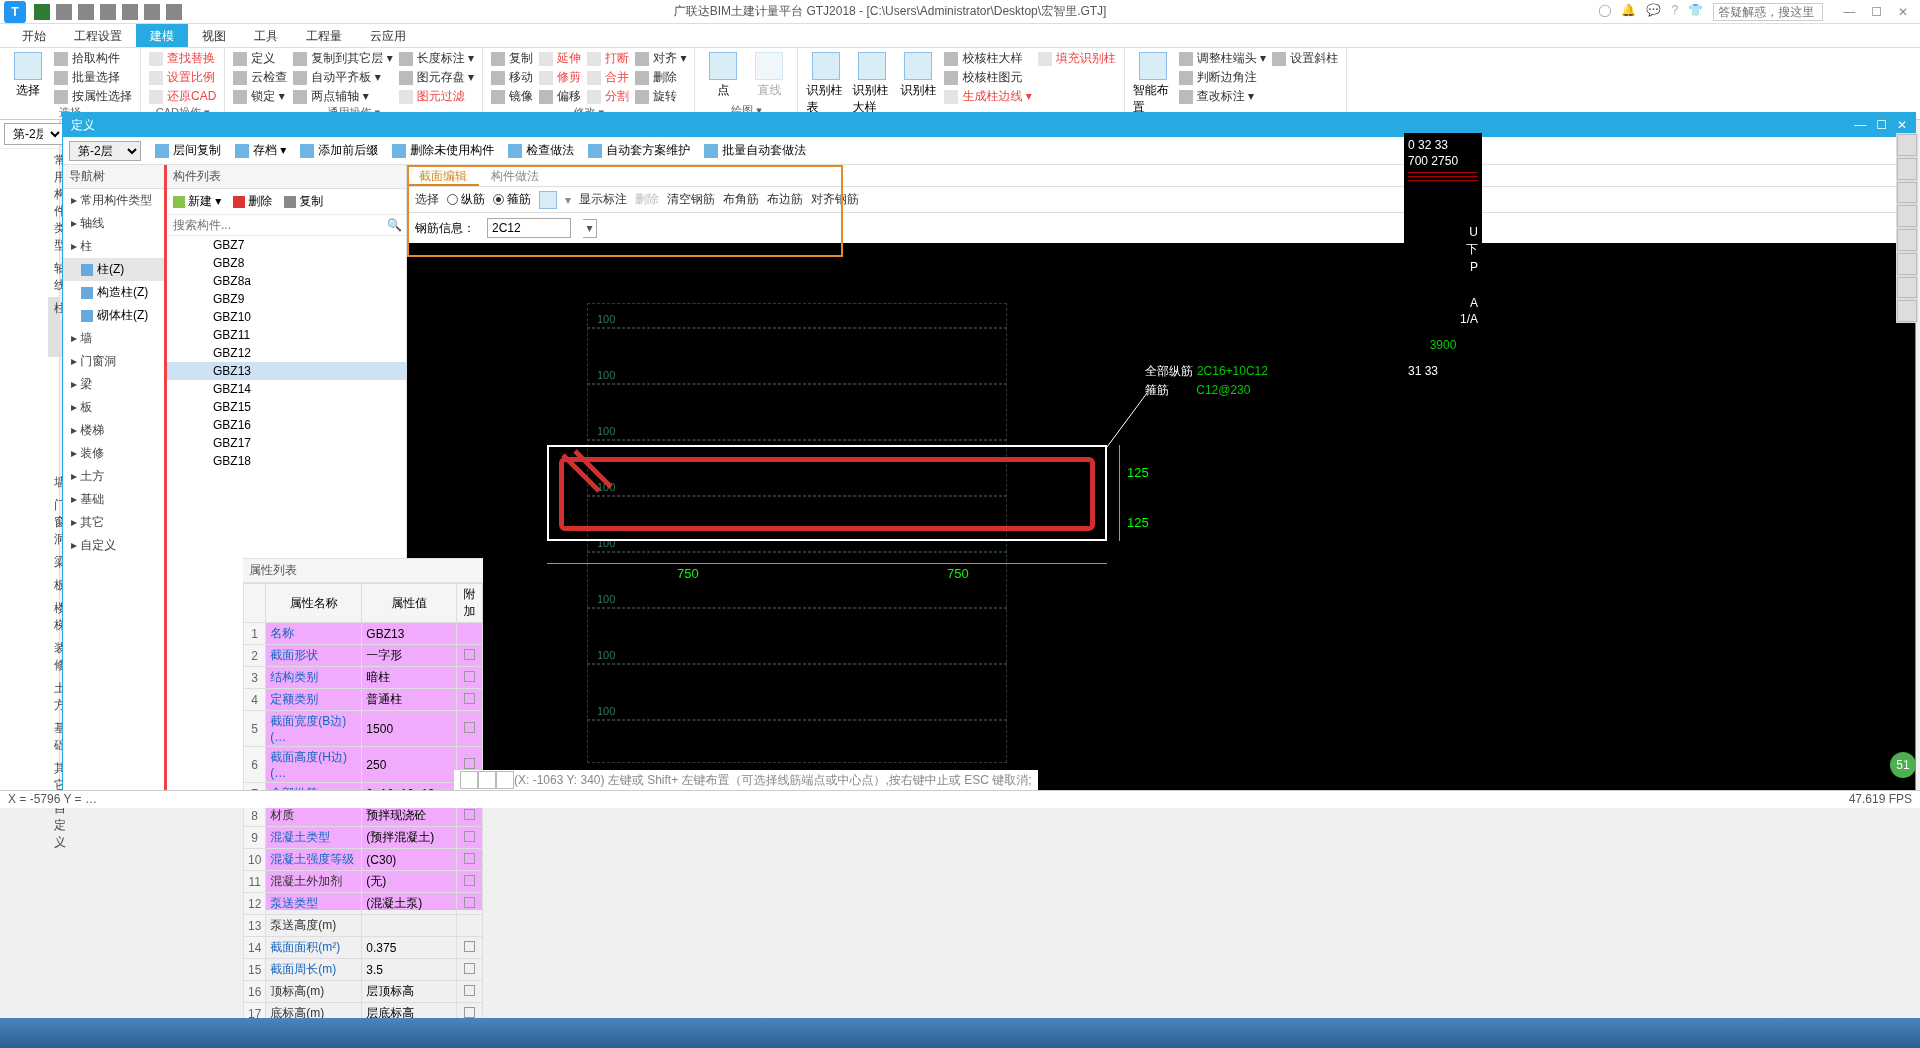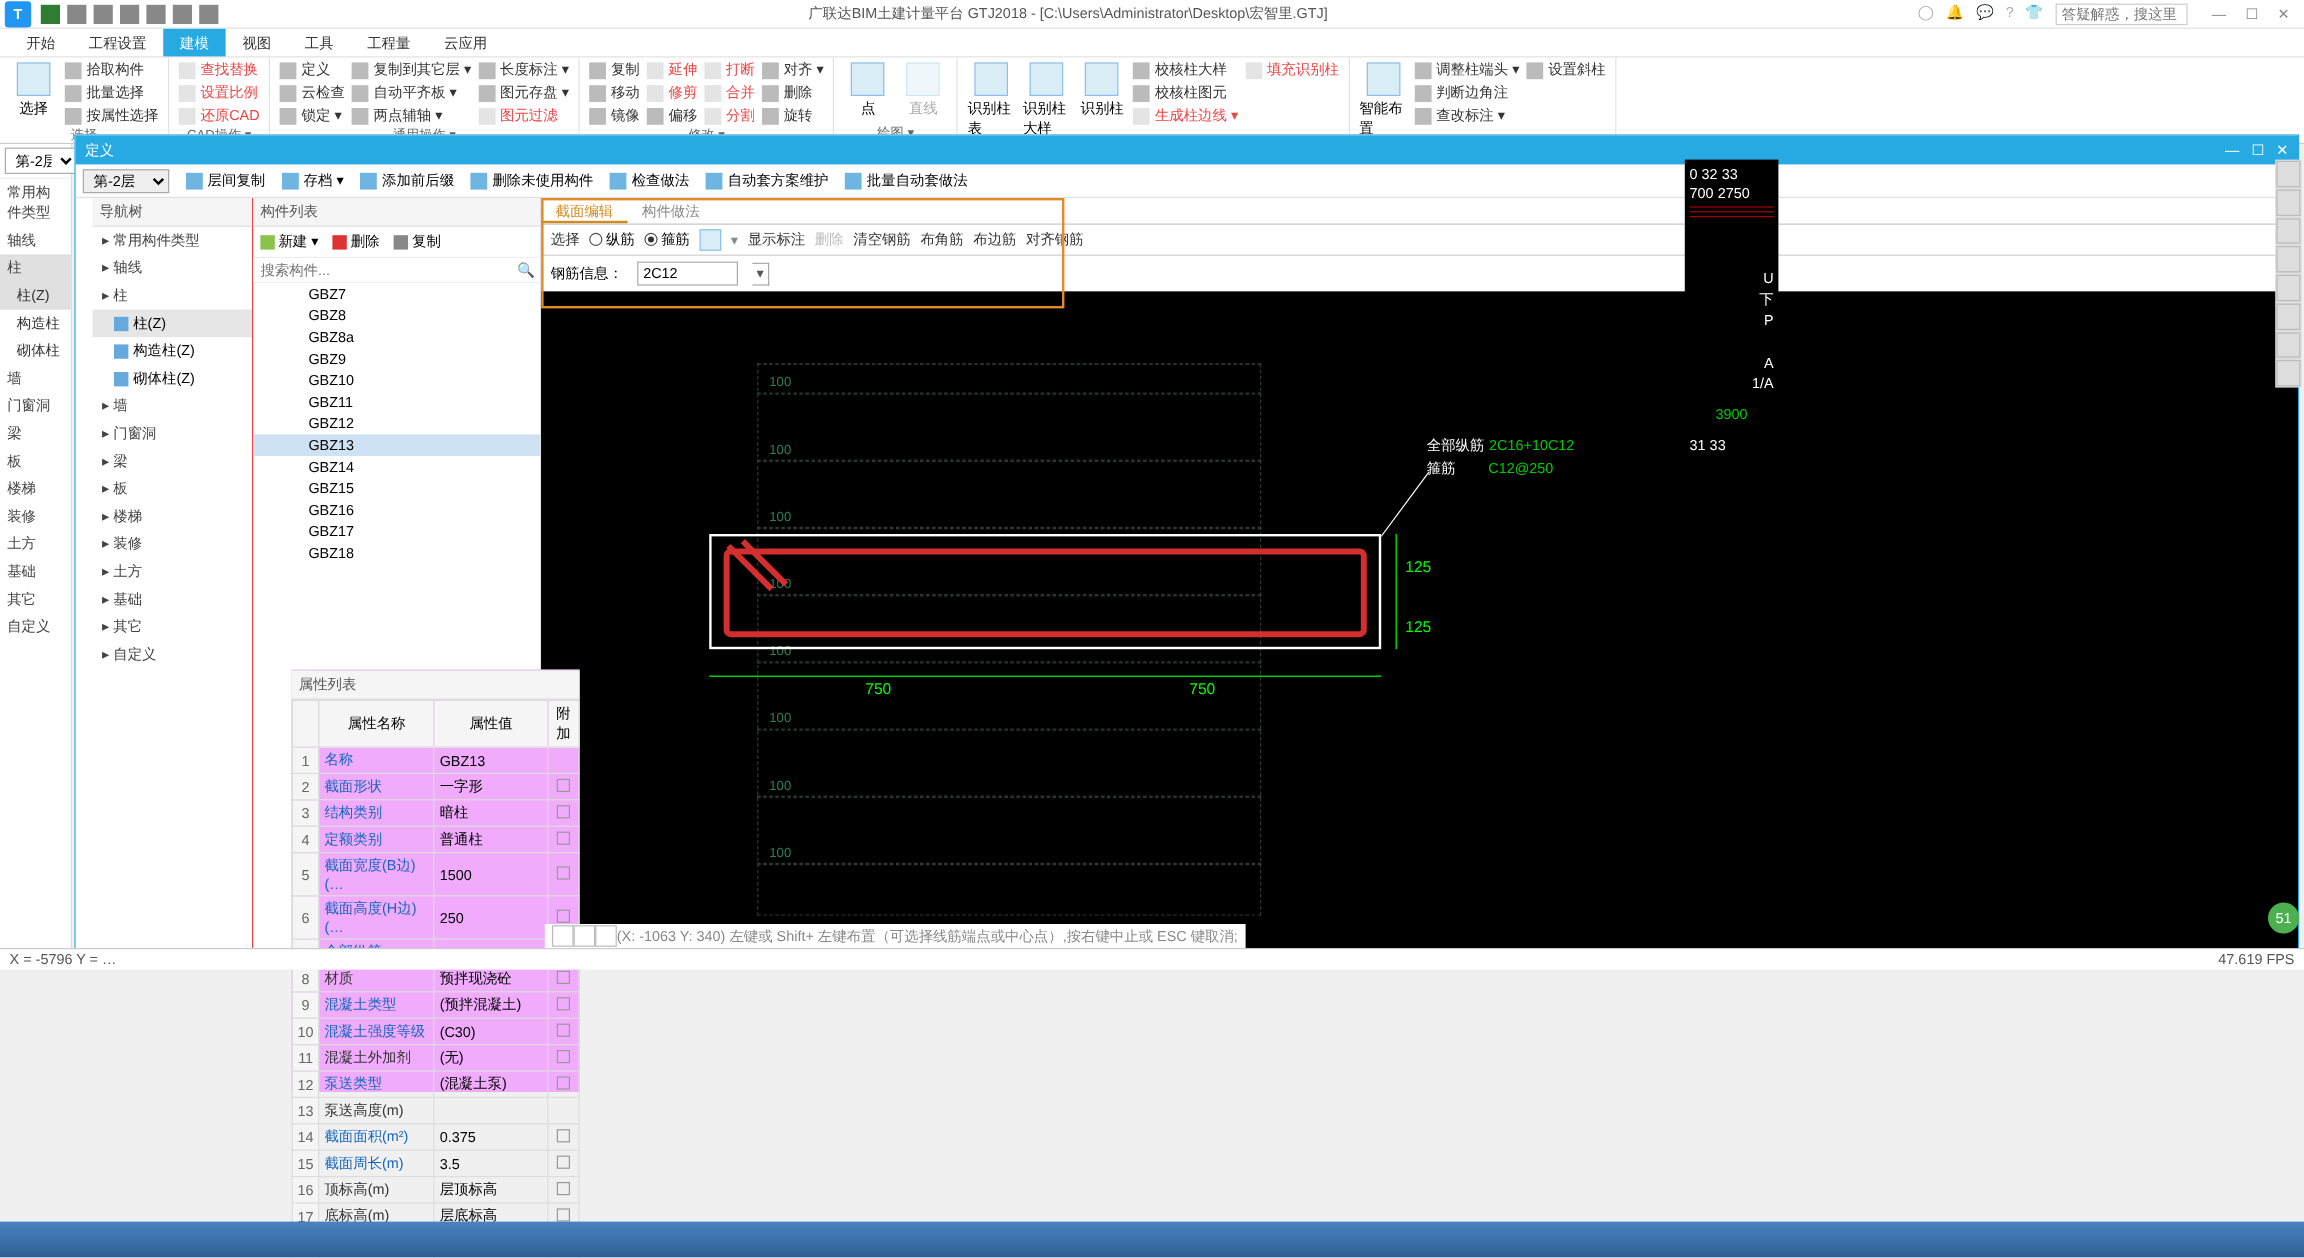--- a/index.html
+++ b/index.html
@@ -38,21 +38,21 @@
 .def-titlebar .sp { flex:1; }
 .def-titlebar .wc { display:flex; gap:10px; }
 .def-toolbar { height:28px; display:flex; align-items:center; gap:14px; padding:0 6px; border-bottom:1px solid #e0e0e0; }
 .def-toolbar .combo { width:72px; border:1px solid #aaa; padding:1px 4px; }
 .def-toolbar .btn { display:flex; align-items:center; gap:4px; cursor:pointer; }
 .def-toolbar .btn .ico { width:14px; height:14px; background:#6fb5e2; }
 
 .def-body { display:flex; height:calc(100% - 52px); }
 
 
-.navtree { width:148px; border-right:1px solid #ef4444;padding-left:14px; }
+.navtree { width:104px; border-right:3px solid #ef4444; }
 .panel-title { background:#f5f5f5; border-bottom:1px solid #e0e0e0; padding:3px 6px; color:#555; }
 .navtree ul { list-style:none; }
 .navtree li { padding:3px 6px 3px 18px; cursor:pointer; }
 .navtree li.group { padding-left:8px; color:#444; }
 .navtree li.sel { background:#e6e6e6; }
 .navtree .ico { display:inline-block; width:12px; height:12px; background:#66aadd; margin-right:4px; vertical-align:middle; }
 
 
 .complist { width:240px; border-right:1px solid #e0e0e0; display:flex; flex-direction:column; }
 .complist-tb { display:flex; gap:12px; padding:4px 6px; border-bottom:1px solid #eee; }
@@ -98,21 +98,21 @@
 .canvas .redbox { position:absolute; border:5px solid #d32f2f; border-radius:6px;}
 .canvas .dim { position:absolute; color:#0f0; font-size:13px;}
 .canvas .dimline { position:absolute; background:#0f0;}
 .canvas .anno { position:absolute; color:#fff; font-size:14px; line-height:18px; white-space:nowrap;}
 .canvas .anno .g { color:#0c0;}
 .orange-frame { position:absolute; border:2px solid #e38b2a; pointer-events:none;}
 
 
 .outer-left { position:absolute; top:120px; left:0; width:60px; background:#fff; border-right:1px solid #ddd; height:680px;}
 .outer-left .hdr { padding:3px 4px; border-bottom:1px solid #eee;}
-.outer-left ul { list-style:none;}
+.outer-left ul { list-style:none;margin-left:48px;}
 .outer-left li { padding:3px 6px; cursor:pointer;}
 .outer-left li.group { color:#444;}
 .outer-left li.item { padding-left:14px; color:#333;}
 .outer-left li.sel { background:#e0e0e0;}
 
 
 .rpalette { position:absolute; top:133px; right:2px; width:22px; background:#ddd; height:190px; display:flex; flex-direction:column;}
 .rpalette div { flex:1; border:1px solid #bbb; margin:1px;}
 
 
@@ -597,21 +597,21 @@
         <div class="dimline" style="left:140px; top:320px; width:560px; height:1px;"></div>
         <div class="dim" style="left:270px; top:323px;">750</div>
         <div class="dim" style="left:540px; top:323px;">750</div>
 
         <div class="dimline" style="left:712px; top:202px; width:1px; height:96px;"></div>
         <div class="dim" style="left:720px; top:222px;">125</div>
         <div class="dim" style="left:720px; top:272px;">125</div>
 
         <div class="anno" style="left:738px; top:118px;">
           <span>全部纵筋</span>&nbsp;<span class="g">2C16+10C12</span><br>
-          <span>箍筋</span>&nbsp;&nbsp;&nbsp;&nbsp;&nbsp;&nbsp;&nbsp;<span class="g">C12@250</span>
+          <span>箍筋</span>&nbsp;&nbsp;&nbsp;&nbsp;&nbsp;&nbsp;&nbsp;<span class="g">C12@230</span>
         </div>
         <svg style="position:absolute; left:700px; top:150px" width="60" height="60">
             <line x1="0" y1="54" x2="40" y2="0" stroke="#fff" stroke-width="1"></line>
           </svg>
       </div>
       <div class="orange-frame" style="left:0px; top:0px; width:436px; height:92px;"></div>
     </div>
   </div>
 
   <div class="proplist">

